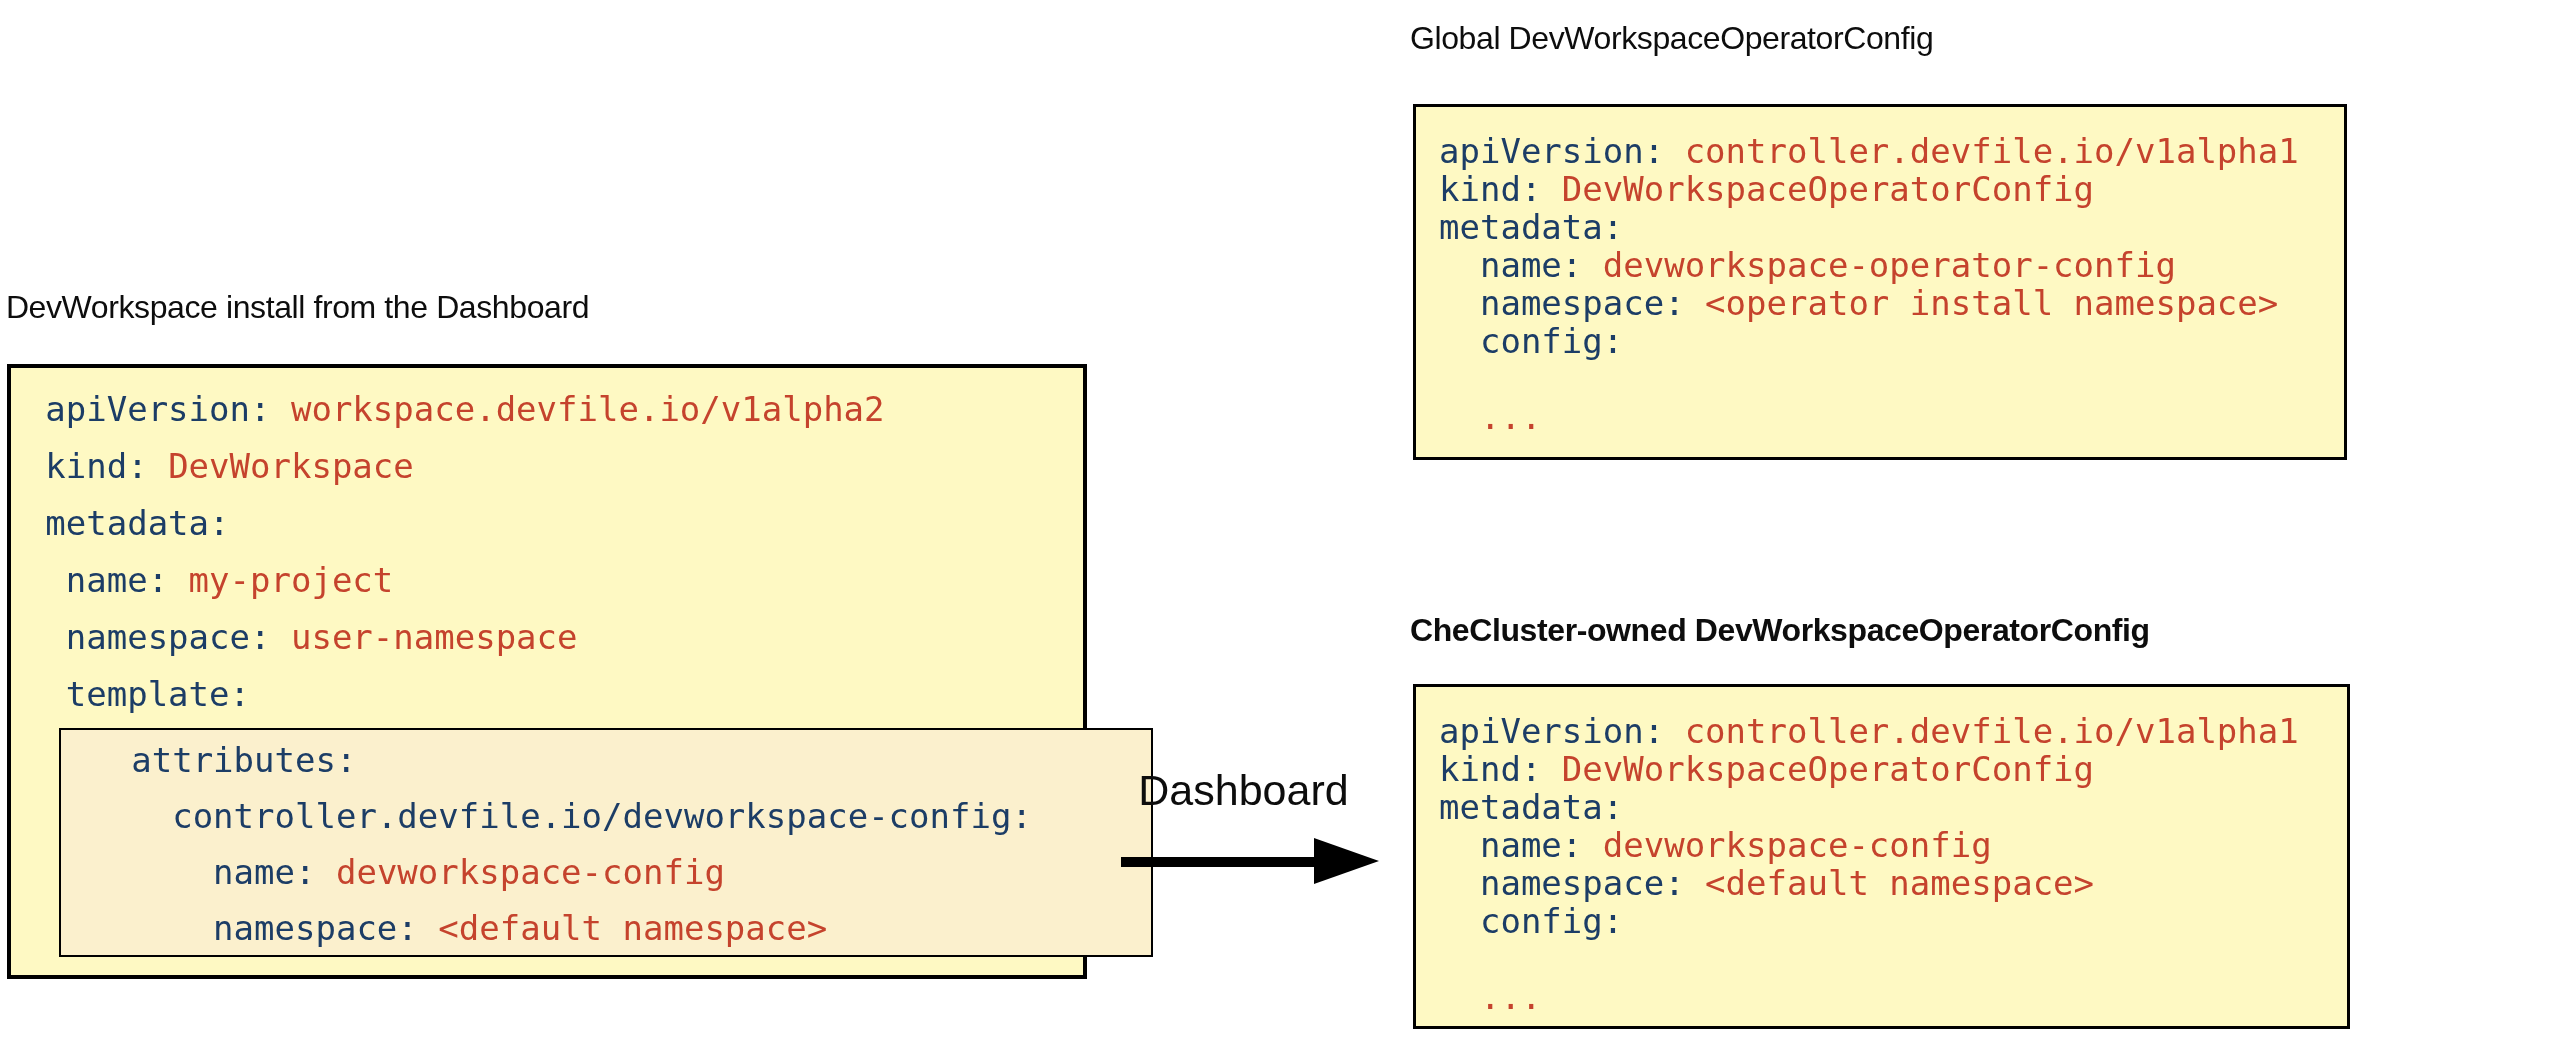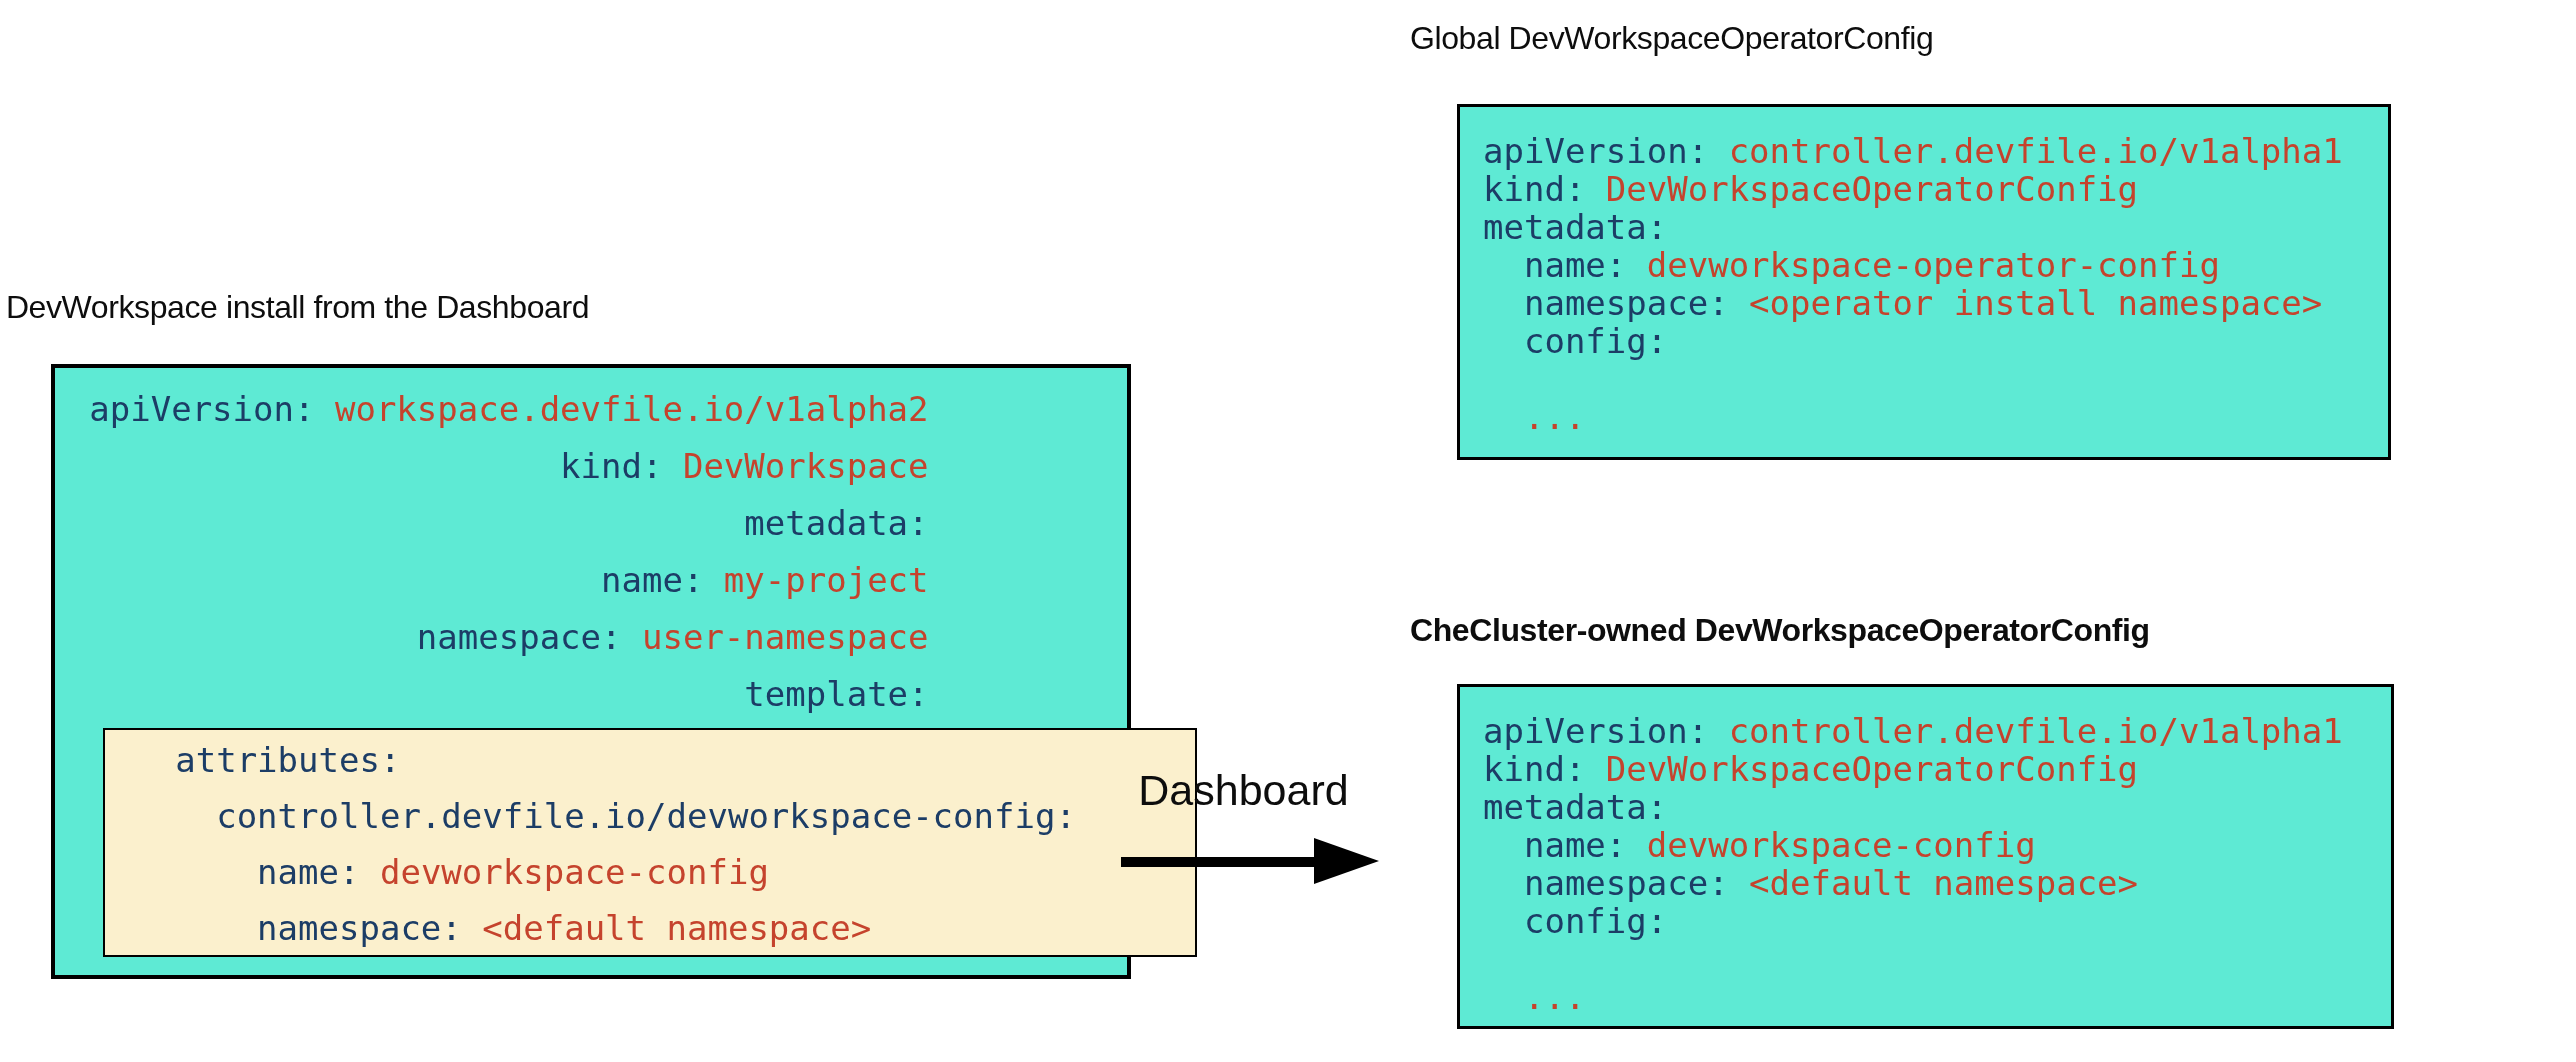--- a/index.html
+++ b/index.html
@@ -12,36 +12,35 @@
     font-family:"Liberation Sans",sans-serif;
     font-weight:400;
     font-size:32px;
     line-height:1.12;
     color:var(--title-color,#0d0d0d);
     letter-spacing:-0.4px;
     white-space:nowrap;
   }
   .panel{
     position:absolute;
-    background:#5eead4;
+    background:#fef9c3;
     border:4.4px solid var(--box-border,#000);
     box-sizing:border-box;
-    margin-left:44px;
   }
   .panel.thin{border-width:3.7px;}
   .code{
     position:absolute;
     font-family:"DejaVu Sans Mono","Liberation Mono",monospace;
     font-size:34px;
     white-space:pre;
   }
   .code .ln{white-space:pre;}
   .code .k{color:var(--key-color,#1c3d66);}
   .code .v{color:var(--value-color,#c5432d);}
-  #left-code{left:34px;top:12.5px;line-height:57px;text-align:right;}
+  #left-code{left:34px;top:12.5px;line-height:57px;}
   #highlight-box{
     position:absolute;left:48px;top:360px;width:1094px;height:229px;
     background:var(--highlight-bg,#fbf0cd);
     border:2.9px solid var(--box-border,#000);
     box-sizing:border-box;
   }
   #highlight-code{left:29px;top:1.5px;line-height:56px;}
   #top-right-code,#bottom-right-code{left:23px;top:25px;line-height:38px;}
   #left-title{left:5.9px;top:290px;}
   #global-title{left:1410px;top:20.5px;}

